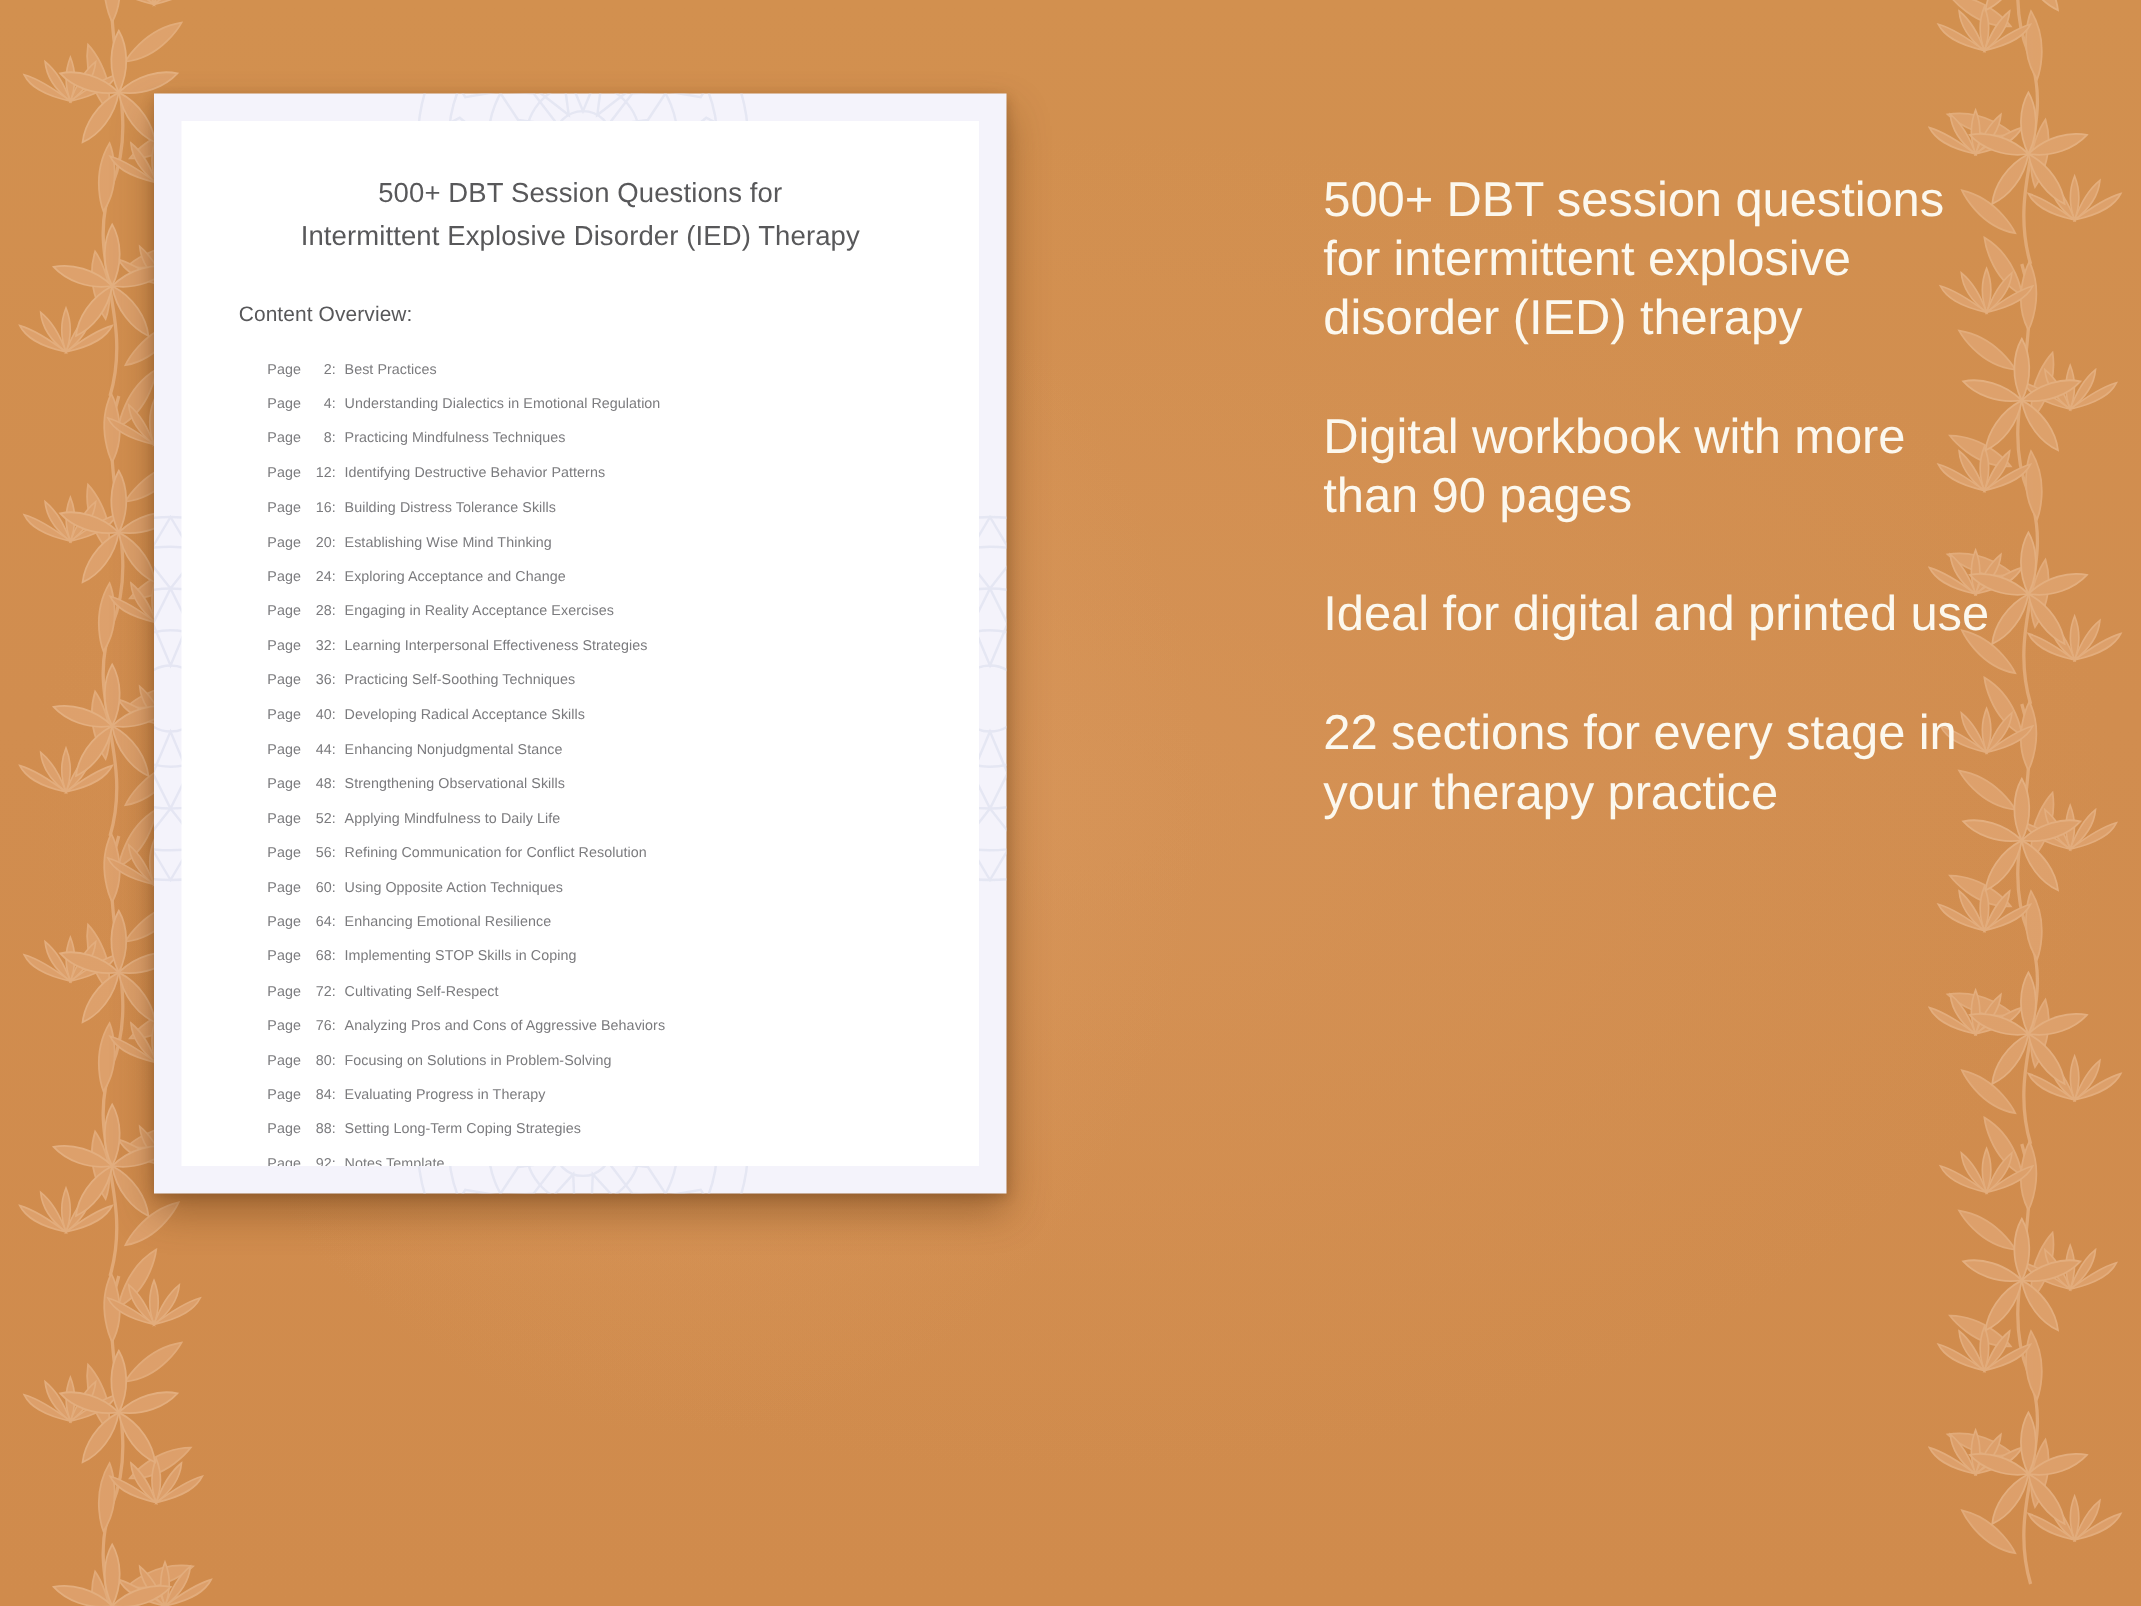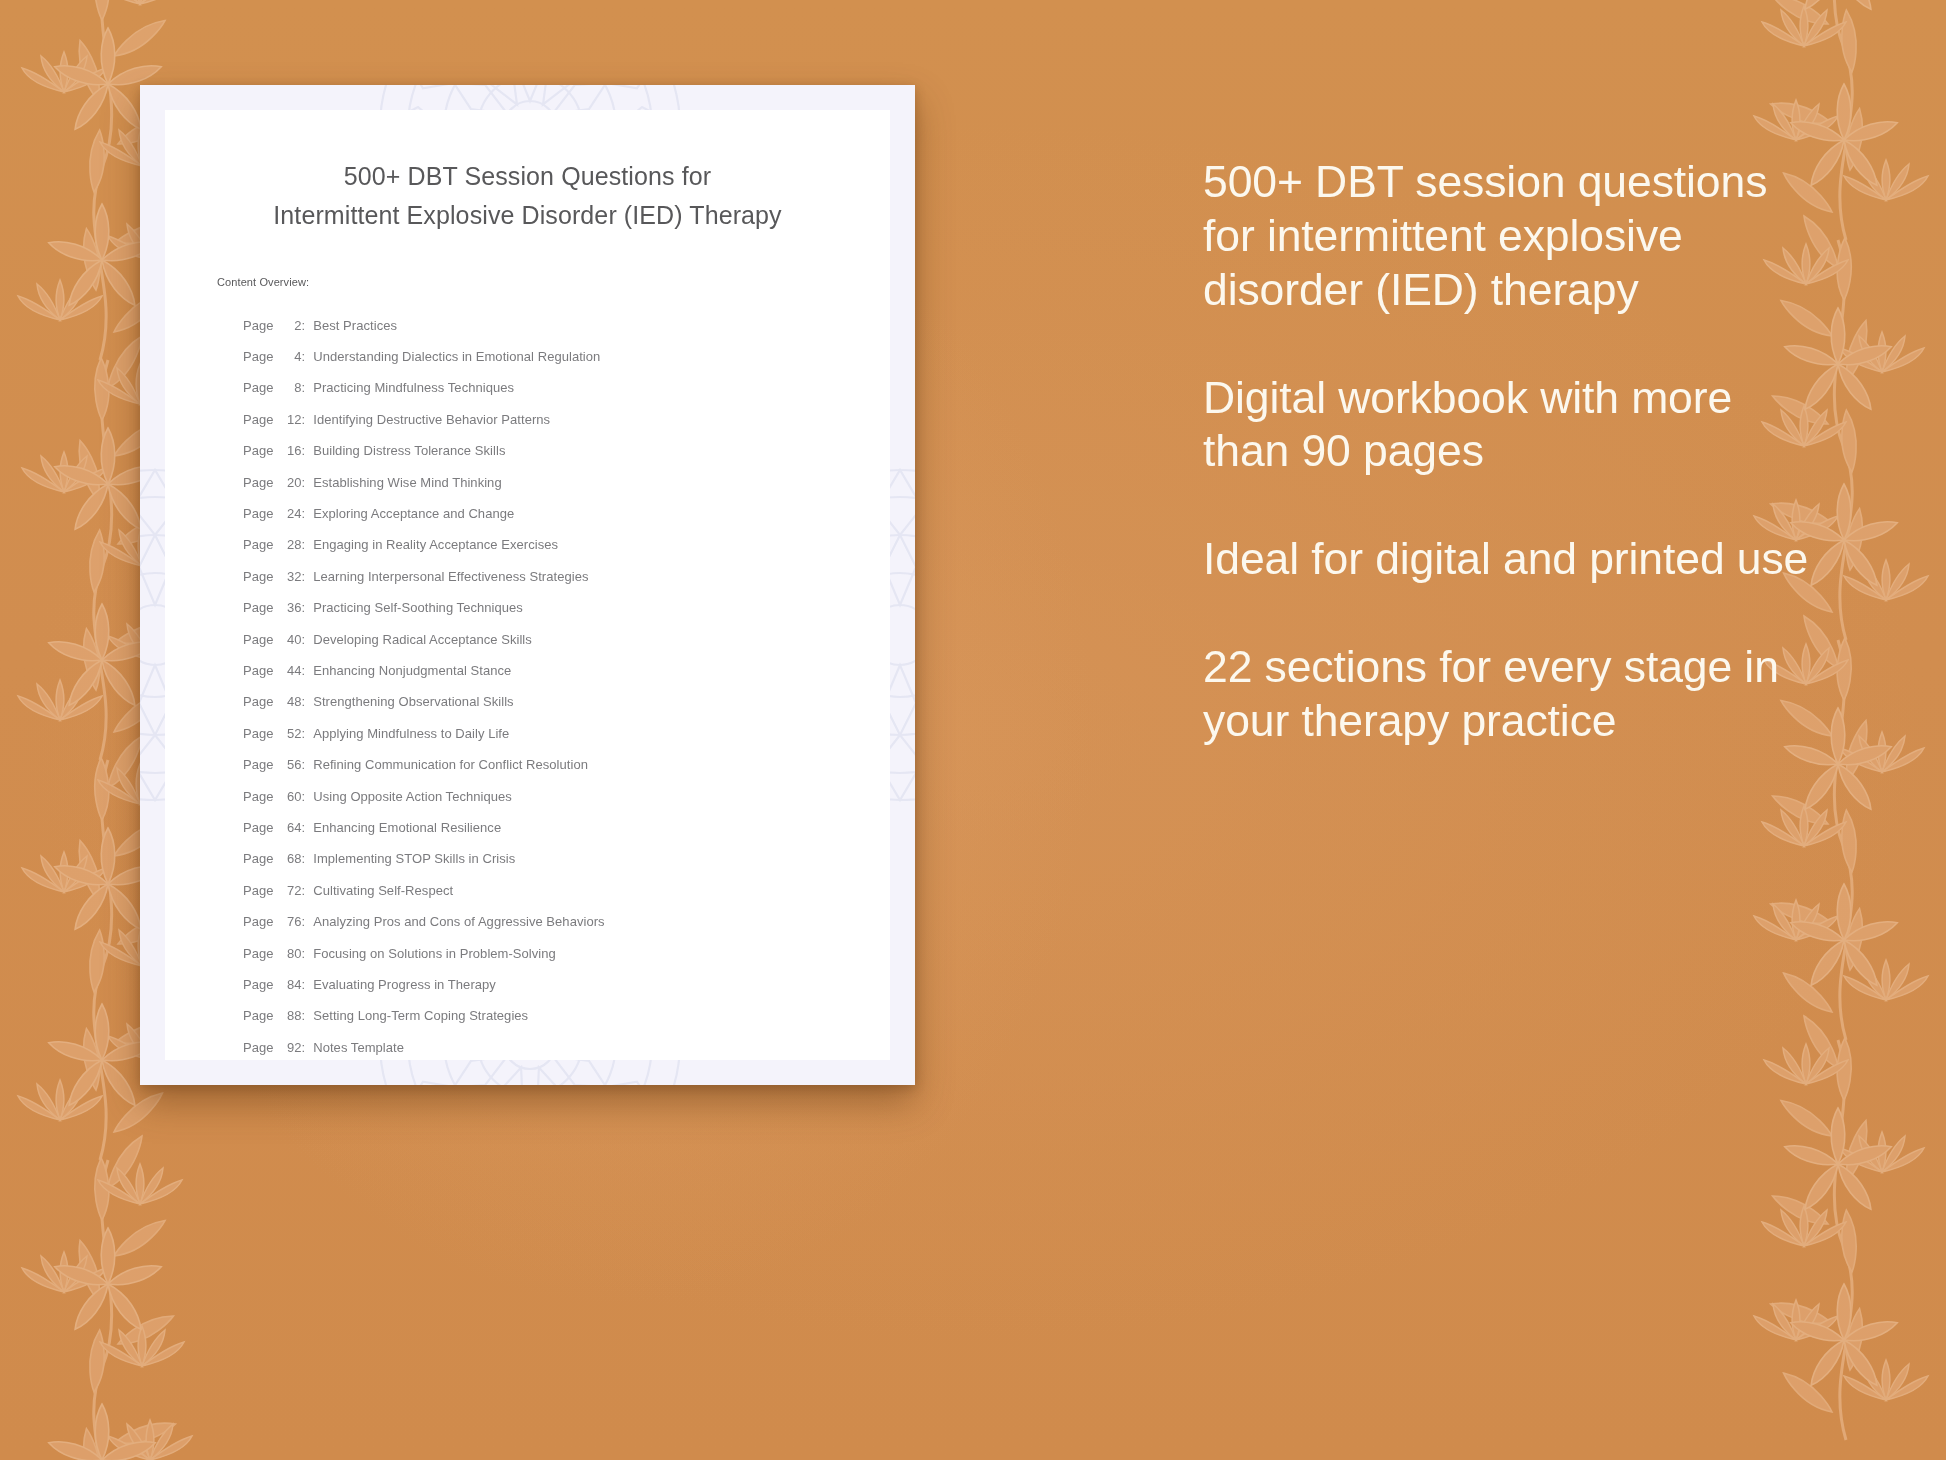--- a/index.html
+++ b/index.html
@@ -95,21 +95,21 @@
     font-weight: 400;
     line-height: 1.55;
     letter-spacing: 0.1px;
   }
   .doc-title .line { display: block; }
 
   .overview-label {
     margin: 0;
     padding: 41px 0 0 52px;
     color: #58585a;
-    font-size: 11px;
+    font-size: 19px;
     font-weight: 400;
     letter-spacing: 0.1px;
   }
 
   .toc {
     list-style: none;
     margin: 0;
     padding: 22px 0 0 0;
   }
   .toc li {
@@ -542,21 +542,21 @@
             <li>
               <span class="pg-word">Page</span>
               <span class="pg-num">64</span>
               <span class="pg-colon">:</span>
               <span class="pg-title">Enhancing Emotional Resilience</span>
             </li>
             <li>
               <span class="pg-word">Page</span>
               <span class="pg-num">68</span>
               <span class="pg-colon">:</span>
-              <span class="pg-title">Implementing STOP Skills in Crisis</span>
+              <span class="pg-title">Implementing STOP Skills in Coping</span>
             </li>
             <li>
               <span class="pg-word">Page</span>
               <span class="pg-num">72</span>
               <span class="pg-colon">:</span>
               <span class="pg-title">Cultivating Self-Respect</span>
             </li>
             <li>
               <span class="pg-word">Page</span>
               <span class="pg-num">76</span>

